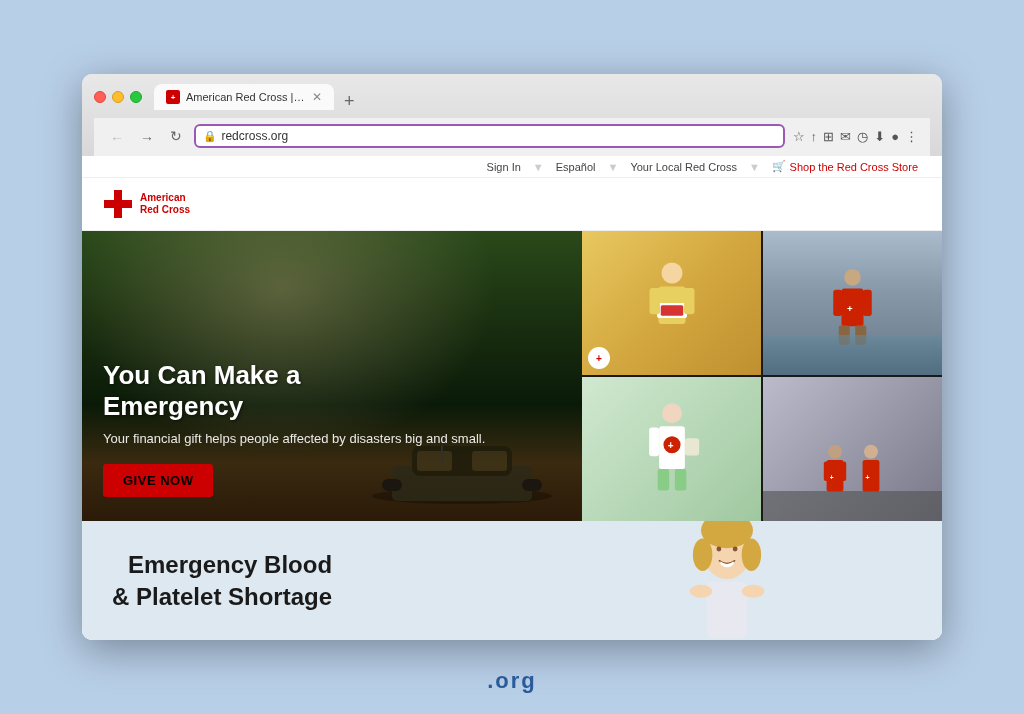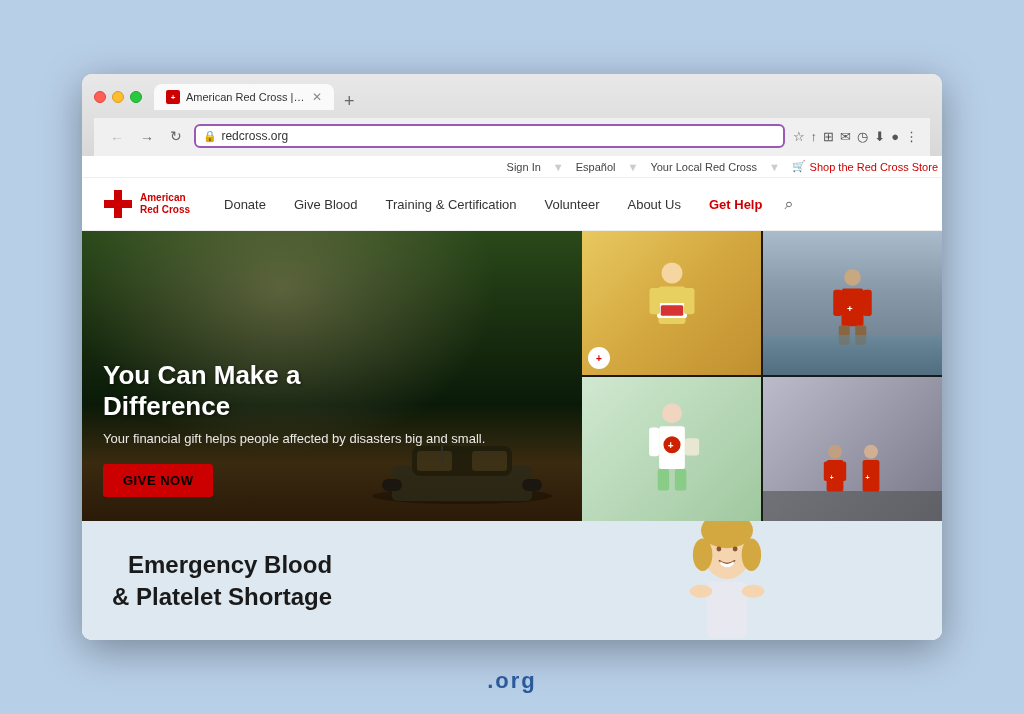--- a/index.html
+++ b/index.html
@@ -138,21 +138,21 @@
       font-size: 13px;
       cursor: pointer;
     }
     
     .page-content {
       background: white;
     }
     
     .utility-bar {
       background: white;
-      padding: 4px 4px;
+      padding: 4px 24px;
       display: flex;
       justify-content: flex-end;
       align-items: center;
       gap: 12px;
       font-size: 11px;
       color: #444;
       border-bottom: 1px solid #eee;
     }
     .utility-bar a { color: #444; text-decoration: none; }
     .utility-shop { color: #cc0000; font-size: 11px; display: flex; align-items: center; gap: 4px; }
@@ -390,29 +390,20 @@
     <div class="main-nav">
       <div class="logo-area">
         <svg class="logo-cross" viewBox="0 0 32 32" xmlns="http://www.w3.org/2000/svg">
           <rect x="12" y="2" width="8" height="28" fill="#cc0000"></rect>
           <rect x="2" y="12" width="28" height="8" fill="#cc0000"></rect>
         </svg>
         <div class="logo-text">
           <div>American</div>
           <div>Red Cross</div>
         </div>
-      </div>
-      <div class="nav-links">
-        <a href="#" class="nav-link">Donate</a>
-        <a href="#" class="nav-link">Give Blood</a>
-        <a href="#" class="nav-link">Training &amp; Certification</a>
-        <a href="#" class="nav-link">Volunteer</a>
-        <a href="#" class="nav-link">About Us</a>
-        <a href="#" class="nav-link get-help">Get Help</a>
-        <span class="nav-search">⌕</span>
       </div>
     </div>
 
     <div class="hero">
       <div class="hero-left">
         <div class="forest-bg"></div>
         <div class="smoke-overlay"></div>
 
         <svg style="position:absolute;bottom:10px;right:20px;width:200px;height:100px;opacity:0.7" viewBox="0 0 200 100">
           <ellipse cx="100" cy="85" rx="90" ry="8" fill="rgba(0,0,0,0.4)"></ellipse>
@@ -420,21 +411,21 @@
           <rect x="50" y="35" width="100" height="30" rx="8" fill="#1a1a0a"></rect>
           <rect x="20" y="68" width="20" height="12" rx="6" fill="#111"></rect>
           <rect x="160" y="68" width="20" height="12" rx="6" fill="#111"></rect>
           <rect x="55" y="40" width="35" height="20" rx="3" fill="rgba(100,80,40,0.5)"></rect>
           <rect x="110" y="40" width="35" height="20" rx="3" fill="rgba(100,80,40,0.5)"></rect>
           <line x1="80" y1="55" x2="80" y2="35" stroke="#333" stroke-width="2"></line>
         </svg>
         <div class="hero-content">
           <h1 class="hero-title">
             <span>You Can Make a</span><br>
-            <span>Difference</span>
+            <span>Emergency</span>
           </h1>
           <p class="hero-subtitle">Your financial gift helps people affected by disasters big and small.</p>
           <button class="give-btn">GIVE NOW</button>
         </div>
       </div>
 
       <div class="hero-right">
 
         <div class="hero-img" style="background:linear-gradient(135deg,#e8c860 0%,#d4a840 50%,#c09030 100%)">
           <div class="person-silhouette">

